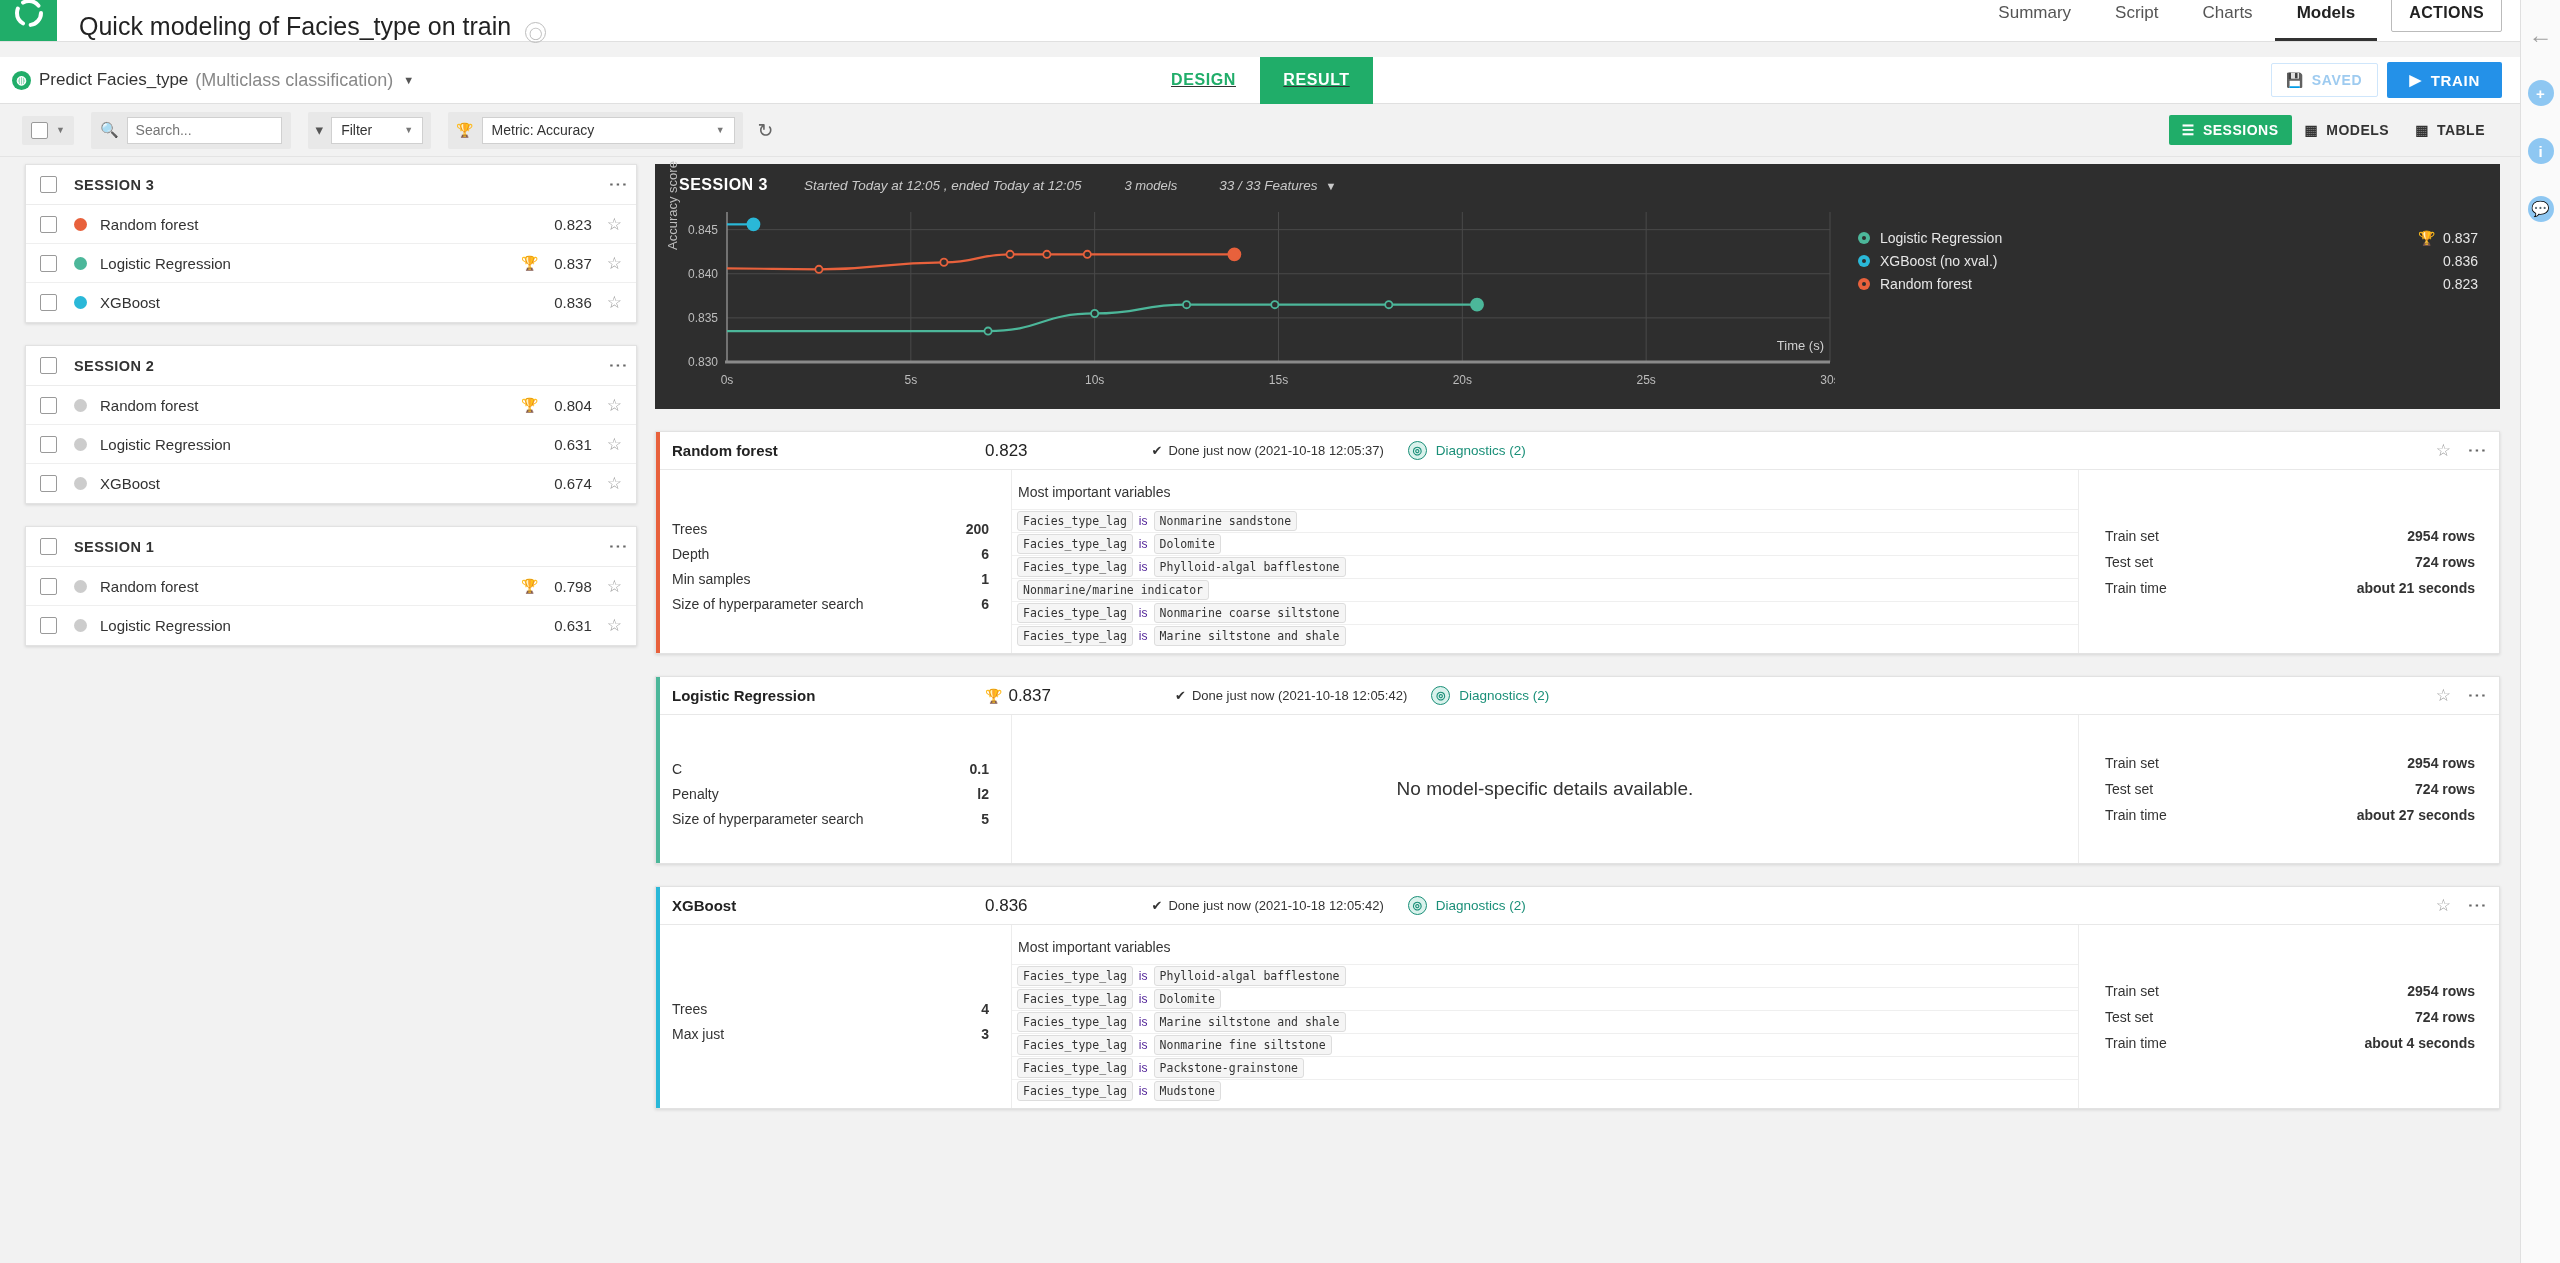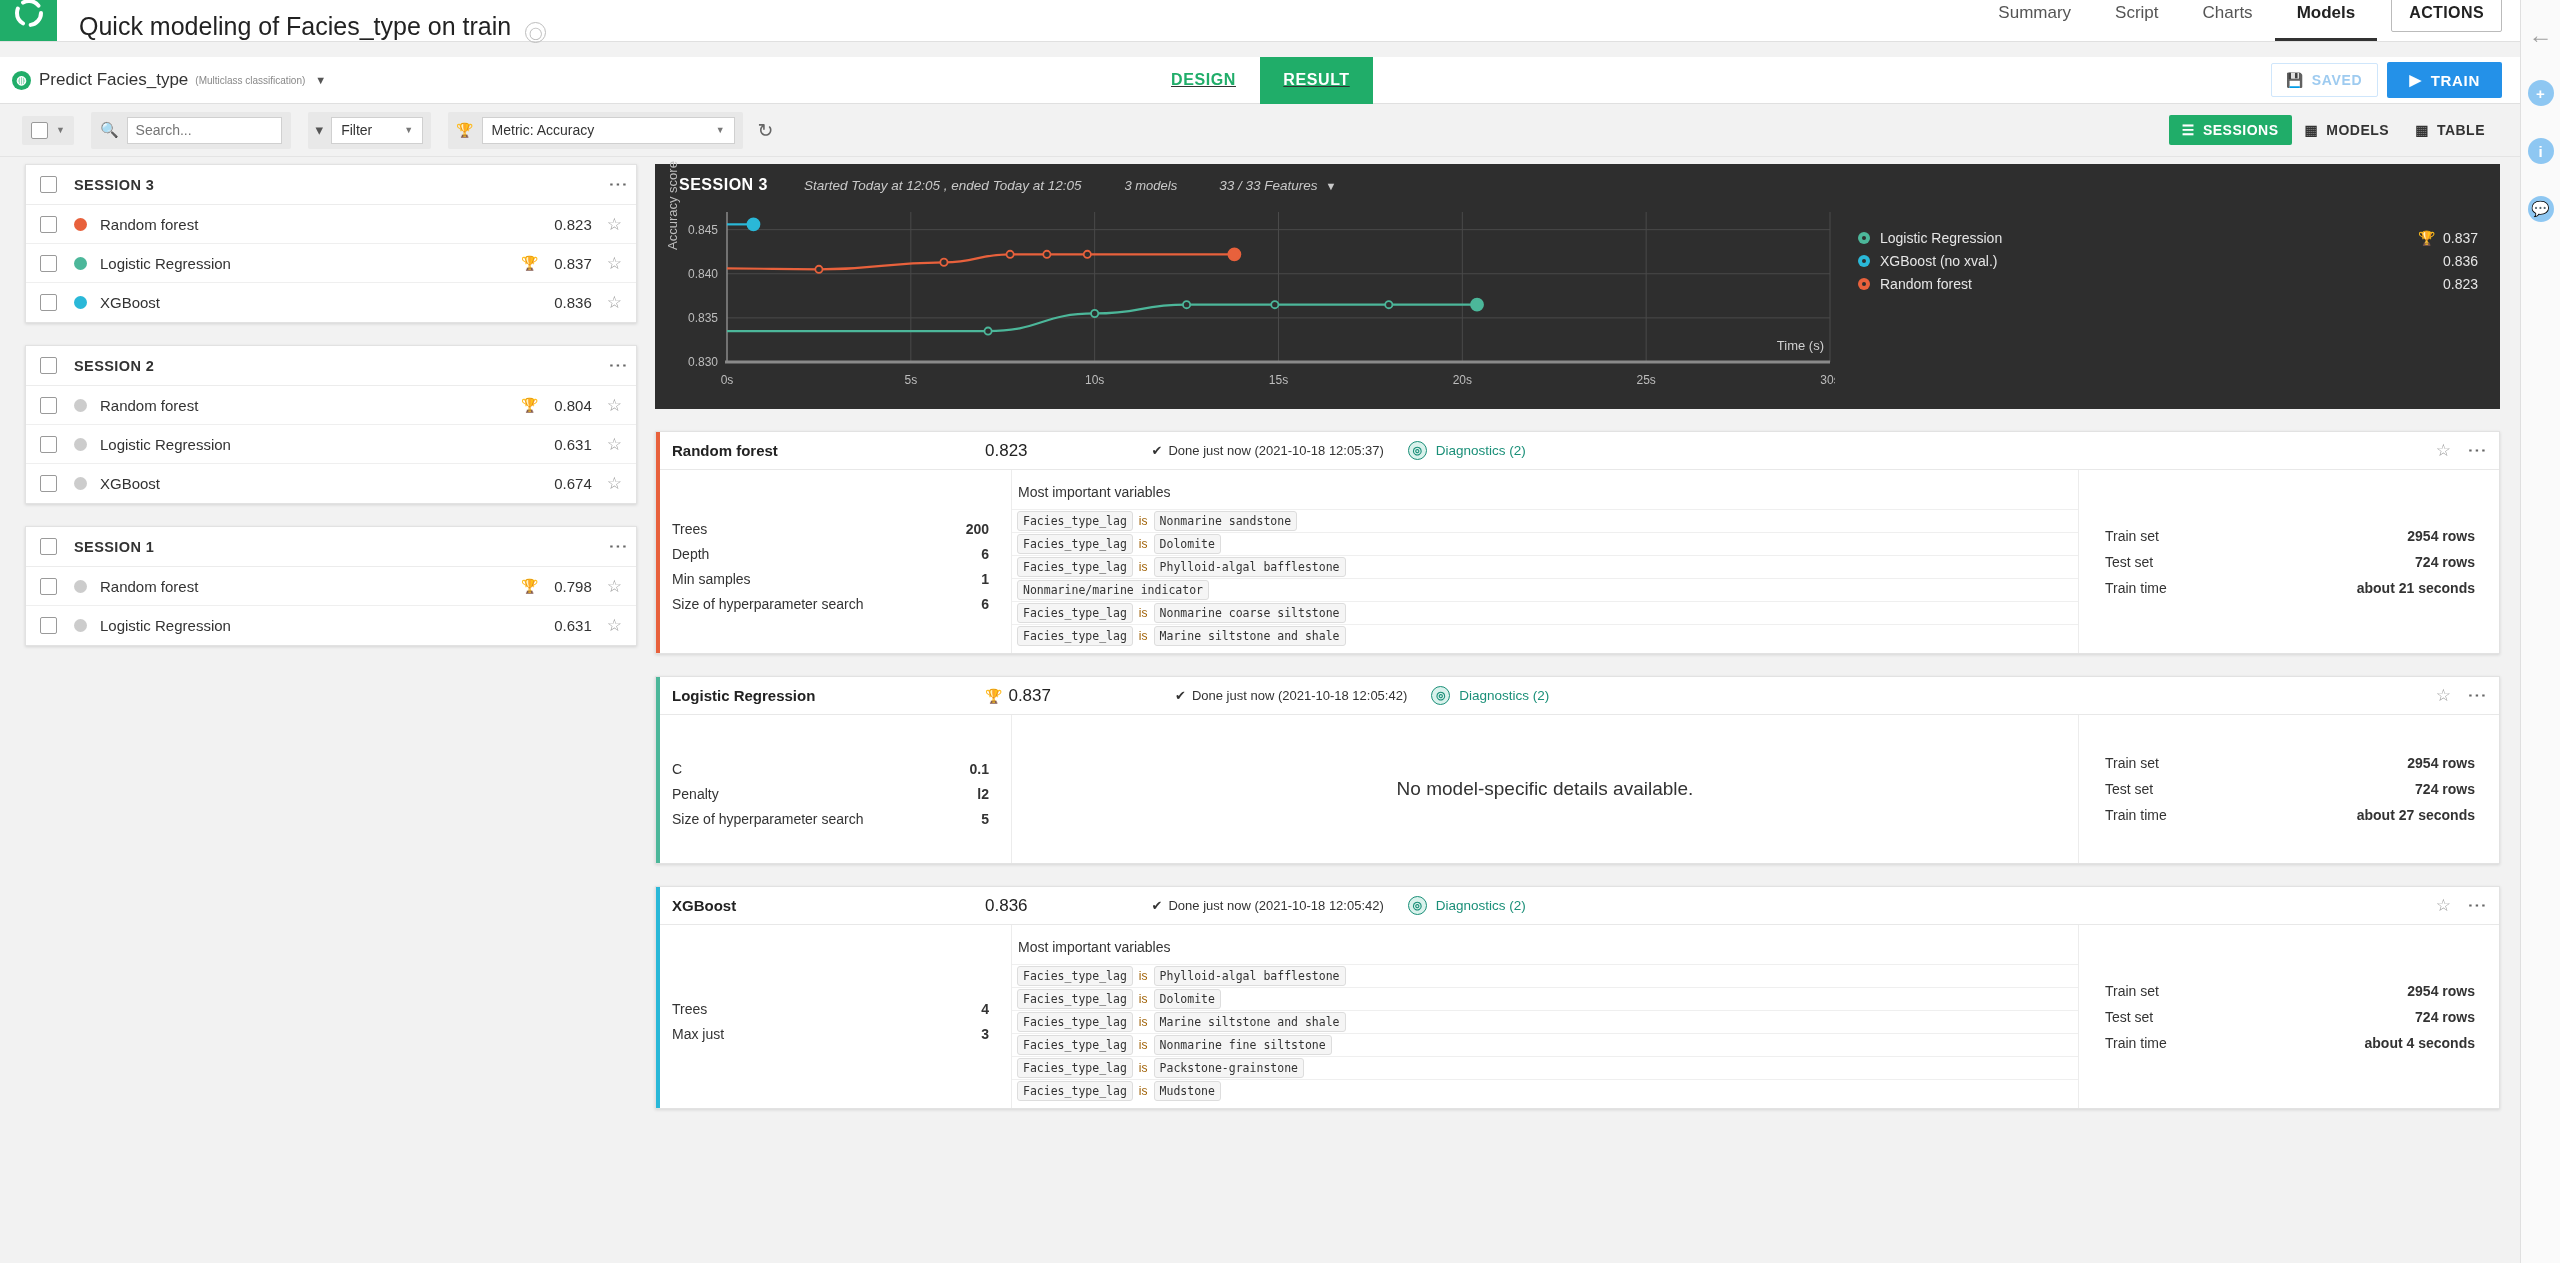--- a/index.html
+++ b/index.html
@@ -60,21 +60,21 @@
   .recipe-name {
     display: flex; align-items: center; margin-left: 12px; font-size: 17px;
     color: #333; white-space: nowrap;
   }
   .py-icon {
     width: 19px; height: 19px; border-radius: 50%; background: #20ad69;
     color: #fff; font-size: 12px; font-weight: bold;
     display: inline-flex; align-items: center; justify-content: center;
     margin-right: 8px;
   }
-  .recipe-sub { color: #888; font-size: 10px; margin-left: 7px; }
+  .recipe-sub { color: #888; font-size: 18px; margin-left: 7px; }
   .caret { margin-left: 10px; color: #555; font-size: 11px; }
 
   .design-result {
     position: absolute; left: 50%; transform: translateX(-50%);
     display: flex; height: 47px; text-decoration: underline;
   }
   .dr-tab {
     display: flex; align-items: center; justify-content: center;
     width: 113px; font-size: 16px; font-weight: bold; letter-spacing: .6px;
   }
@@ -257,21 +257,21 @@
   .var-row {
     display: flex; align-items: center; height: 23px; border-top: 1px solid #efefef;
     position: relative;
   }
   .var-label { display: flex; align-items: center; gap: 6px; padding-left: 5px; font-size: 12.5px; }
   .chip {
     font-family: "DejaVu Sans Mono", monospace; font-size: 11.5px;
     background: #f5f5f5; border: 1px solid #ddd; border-radius: 3px;
     padding: 2px 5px; color: #333; white-space: nowrap;
   }
-  .chip-is { font-size: 12px; color: #a16207; font-family: "Liberation Sans", sans-serif; }
+  .chip-is { font-size: 12px; color: #4c1d95; font-family: "Liberation Sans", sans-serif; }
   .var-bar-track { position: absolute; left: 412px; top: 0; bottom: 0; width: 300px; }
   .var-bar { height: 100%; background: #aadcc0; }
   .col-stats {
     width: 420px; padding: 0 24px 0 26px; display: flex; flex-direction: column;
     justify-content: center;
   }
   .stat-row { display: flex; font-size: 14px; color: #333; height: 26px; align-items: center; }
   .stat-val { margin-left: auto; font-weight: bold; }
   .no-details {
     flex: 1; border-left: 1px solid #ececec; border-right: 1px solid #ececec;

